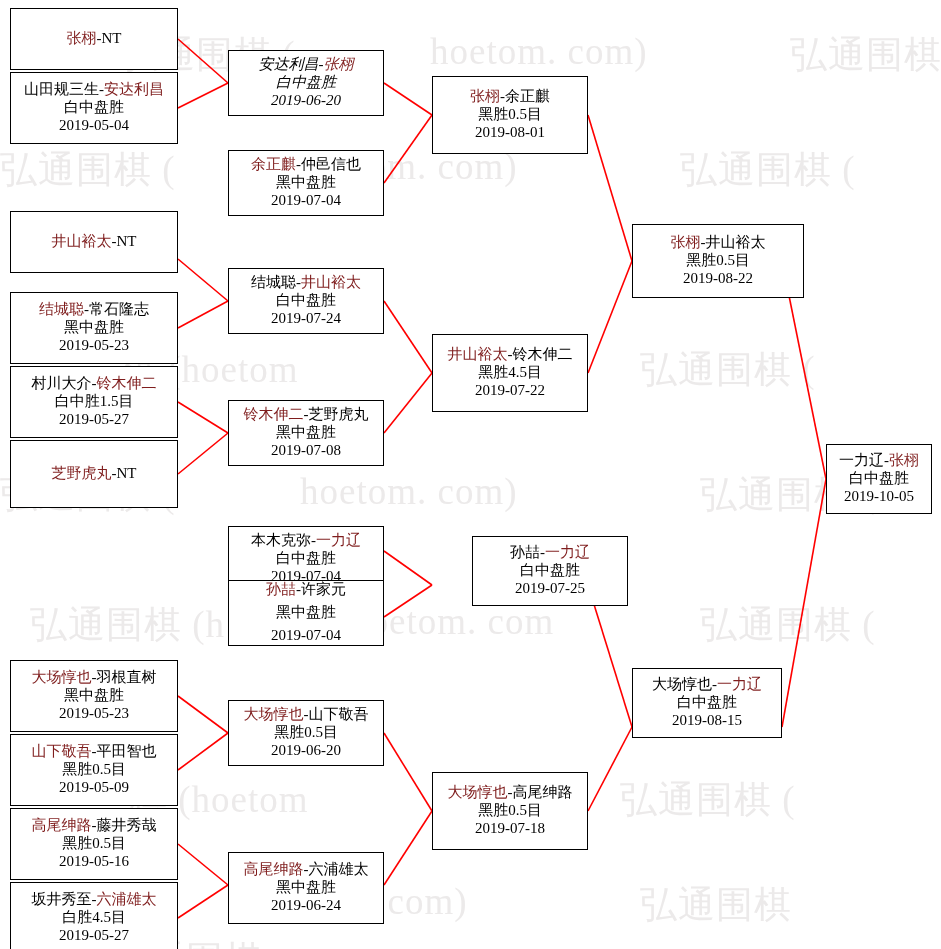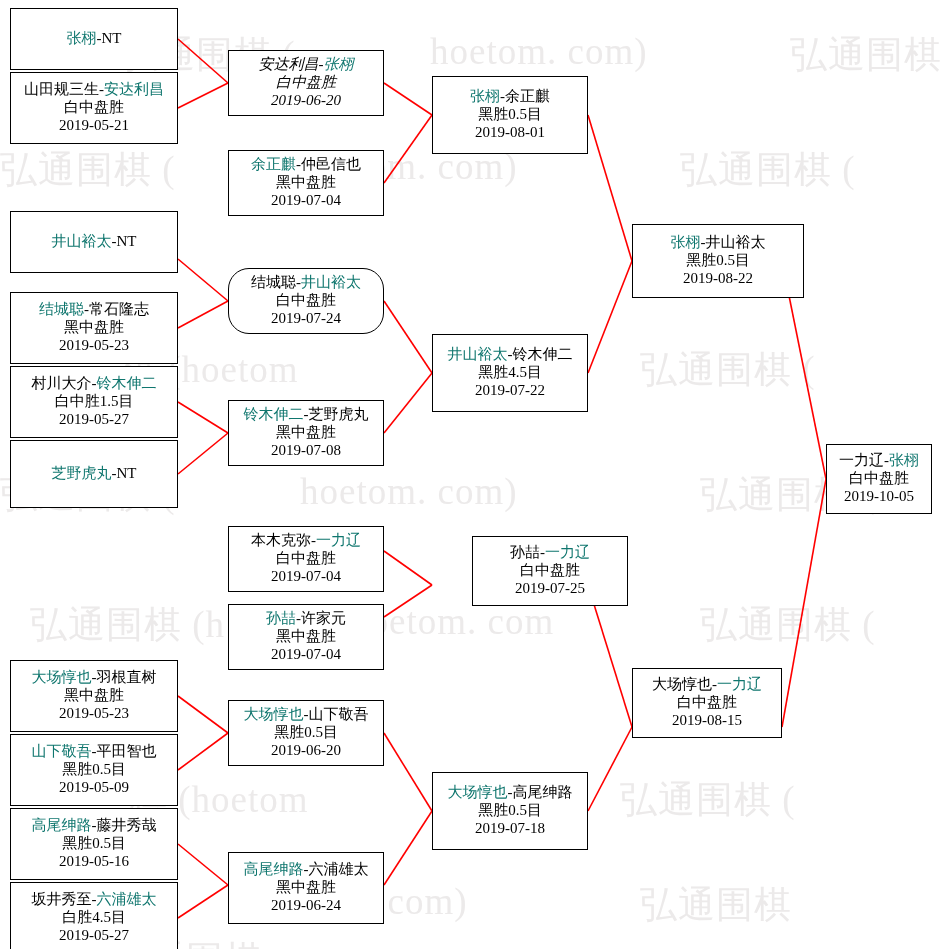--- a/index.html
+++ b/index.html
@@ -15,21 +15,21 @@
     letter-spacing:1px;
   }
   #lines{position:absolute;left:0;top:0;z-index:1;}
   .node{
     position:absolute;z-index:2;box-sizing:border-box;
     border:1px solid #000;background:#fff;
     display:flex;flex-direction:column;align-items:center;justify-content:center;
     line-height:1.18;font-size:15px;color:#000;text-align:center;
   }
   .node .ln{display:block;white-space:nowrap;}
-  .node .ln.players span.r{color:#0f766e;}
+  .node .ln.players span.r{color:#7f1d1d;}
   .node .ln.players span.b{color:#000;}
 </style>
 </head>
 <body>
 
 <div id="watermarks">
     <div class="wm" style="left: 120px; top: 30px;">弘通围棋 (</div>
     <div class="wm" style="left: 430px; top: 30px;">hoetom. com)</div>
     <div class="wm" style="left: 790px; top: 30px;">弘通围棋 (</div>
     <div class="wm" style="left: 0px; top: 145px;">弘通围棋 (</div>
@@ -77,21 +77,21 @@
     <line x1="782" y1="727" x2="826" y2="479" stroke="#ff0000" stroke-width="1.6"></line>
   </svg>
 
 <div id="nodes-layer">
     <div class="node" style="left: 10px; top: 8px; width: 168px; height: 62px;">
       <span class="ln players"><span class="r">张栩</span><span class="b">-</span><span class="b">NT</span></span>
     </div>
     <div class="node" style="left: 10px; top: 72px; width: 168px; height: 72px;">
       <span class="ln players"><span class="b">山田规三生</span><span class="b">-</span><span class="r">安达利昌</span></span>
       <span class="ln">白中盘胜</span>
-      <span class="ln">2019-05-21</span>
+      <span class="ln">2019-05-04</span>
     </div>
     <div class="node" style="left: 10px; top: 211px; width: 168px; height: 62px;">
       <span class="ln players"><span class="r">井山裕太</span><span class="b">-</span><span class="b">NT</span></span>
     </div>
     <div class="node" style="left: 10px; top: 292px; width: 168px; height: 72px;">
       <span class="ln players"><span class="r">结城聪</span><span class="b">-</span><span class="b">常石隆志</span></span>
       <span class="ln">黑中盘胜</span>
       <span class="ln">2019-05-23</span>
     </div>
     <div class="node" style="left: 10px; top: 366px; width: 168px; height: 72px;">
@@ -125,36 +125,36 @@
     <div class="node" style="left: 228px; top: 50px; width: 156px; height: 66px; font-style: italic;">
       <span class="ln players"><span class="b">安达利昌</span><span class="b">-</span><span class="r">张栩</span></span>
       <span class="ln">白中盘胜</span>
       <span class="ln">2019-06-20</span>
     </div>
     <div class="node" style="left: 228px; top: 150px; width: 156px; height: 66px;">
       <span class="ln players"><span class="r">余正麒</span><span class="b">-</span><span class="b">仲邑信也</span></span>
       <span class="ln">黑中盘胜</span>
       <span class="ln">2019-07-04</span>
     </div>
-    <div class="node" style="left: 228px; top: 268px; width: 156px; height: 66px; border-radius: 21px;">
+    <div class="node" style="left: 228px; top: 268px; width: 156px; height: 66px;">
       <span class="ln players"><span class="b">结城聪</span><span class="b">-</span><span class="r">井山裕太</span></span>
       <span class="ln">白中盘胜</span>
       <span class="ln">2019-07-24</span>
     </div>
     <div class="node" style="left: 228px; top: 400px; width: 156px; height: 66px;">
       <span class="ln players"><span class="r">铃木伸二</span><span class="b">-</span><span class="b">芝野虎丸</span></span>
       <span class="ln">黑中盘胜</span>
       <span class="ln">2019-07-08</span>
     </div>
     <div class="node" style="left: 228px; top: 518px; width: 156px; height: 66px; margin-top: 8px;">
       <span class="ln players"><span class="b">本木克弥</span><span class="b">-</span><span class="r">一力辽</span></span>
       <span class="ln">白中盘胜</span>
       <span class="ln">2019-07-04</span>
     </div>
-    <div class="node" style="left: 228px; top: 604px; width: 156px; height: 66px;">
+    <div class="node" style="left: 228px; top: 580px; width: 156px; height: 66px; justify-content: space-between;">
       <span class="ln players"><span class="r">孙喆</span><span class="b">-</span><span class="b">许家元</span></span>
       <span class="ln">黑中盘胜</span>
       <span class="ln">2019-07-04</span>
     </div>
     <div class="node" style="left: 228px; top: 700px; width: 156px; height: 66px;">
       <span class="ln players"><span class="r">大场惇也</span><span class="b">-</span><span class="b">山下敬吾</span></span>
       <span class="ln">黑胜0.5目</span>
       <span class="ln">2019-06-20</span>
     </div>
     <div class="node" style="left: 228px; top: 852px; width: 156px; height: 72px;">

